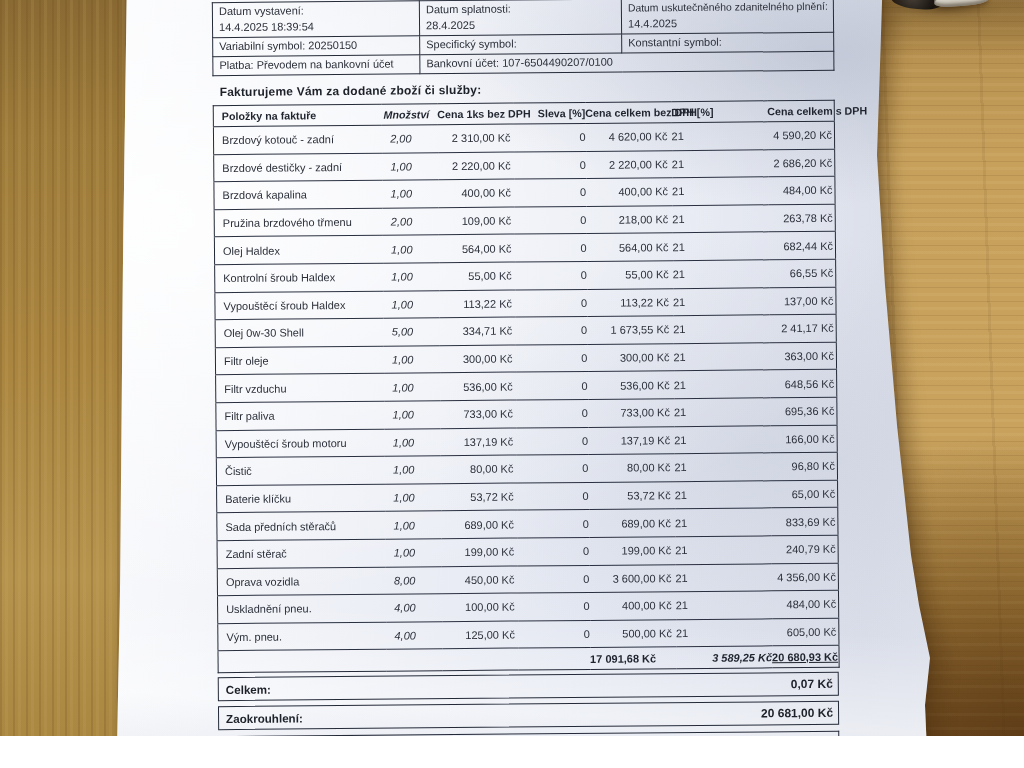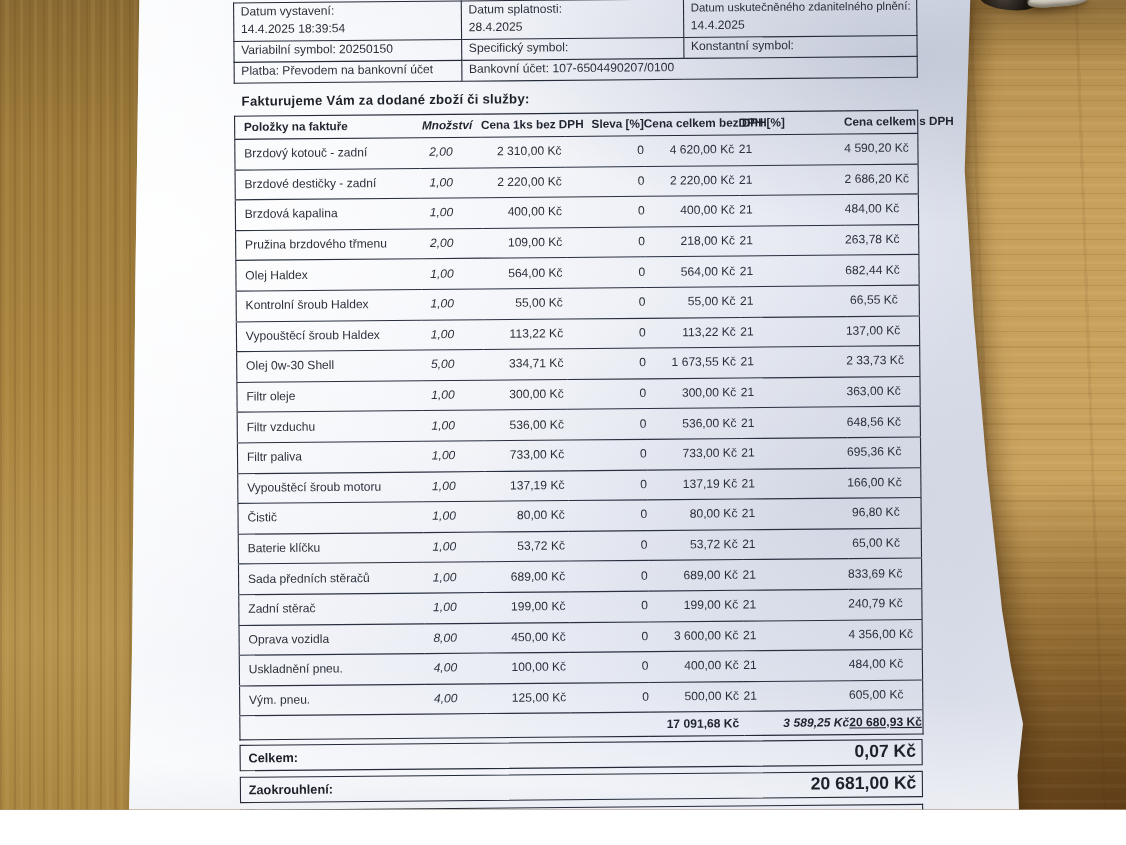--- a/index.html
+++ b/index.html
@@ -71,31 +71,31 @@
   .items-table th { font-weight:bold; color:#1f242e; height:21px; border-bottom:1.5px solid #242a38;
     font-size:10.7px; white-space:nowrap; overflow:visible; }
   .items-table td { height:27.6px; border-top:1.3px solid #2a3040; white-space:nowrap; vertical-align:middle; }
   .items-table tr.item-row td { font-size:11px; color:#2c303a; }
   .c-name   { text-align:left;  padding-left:8px; }
   .c-qty    { text-align:right; padding-right:26px;font-style:italic; }
   .c-price  { text-align:right; padding-right:3px; }
   .c-sleva  { text-align:right; }
   .c-totex  { text-align:right; padding-right:4px; }
   .c-dph    { text-align:left; }
-  .c-totinc { text-align:right; padding-right:19px; }
+  .c-totinc { text-align:right; padding-right:2px; }
   th.c-qty  { padding-right:8px; }
   .totals-row td { height:22px; font-weight:bold; color:#1f242e; border-top:1.3px solid #2a3040; }
-  .totals-row .t-base { text-align:right; padding-right:4px; }
+  .totals-row .t-base { padding-right:4px; }
   .totals-row .t-vat  { text-align:right; padding-right:0;font-style:italic; }
   .totals-row .t-gross{ text-align:right; padding-right:2px;text-decoration:underline; }
 
   .summary-row { width:621px; border:1.5px solid #242a38; display:flex; justify-content:space-between; align-items:center;
     padding:0 5px 0 7px; font-weight:bold; color:#1d2129; }
   .summary-row .s-label { font-size:11.6px; }
-  .summary-row .s-value { font-size:16px; }
+  .summary-row .s-value { font-size:12px; }
   .sum-1 { height:24px; margin-top:4px; }
   .sum-2 { height:24px; margin-top:5px; }
   .sum-3 { height:31px; margin-top:6px; border-bottom:1.4px solid #2a3040; align-items:flex-start; padding-top:8px; }
 
   .line-ext1 { position:absolute; left:830px; top:754px; width:93px; height:1.6px; background:#2a3040; opacity:0.85; transform:rotate(-0.5deg); }
   .line-ext2 { position:absolute; left:655px; top:765px; width:272px; height:1.4px; background:#2a3040; opacity:0.65; transform:rotate(-0.6deg); }
 </style>
 </head>
 <body>
 
@@ -235,21 +235,21 @@
           <td class="c-dph">21</td>
           <td class="c-totinc">137,00 Kč</td>
         </tr>
           <tr class="item-row">
           <td class="c-name">Olej 0w-30 Shell</td>
           <td class="c-qty">5,00</td>
           <td class="c-price">334,71 Kč</td>
           <td class="c-sleva">0</td>
           <td class="c-totex">1 673,55 Kč</td>
           <td class="c-dph">21</td>
-          <td class="c-totinc">2 33,73 Kč</td>
+          <td class="c-totinc">2 41,17 Kč</td>
         </tr>
           <tr class="item-row">
           <td class="c-name">Filtr oleje</td>
           <td class="c-qty">1,00</td>
           <td class="c-price">300,00 Kč</td>
           <td class="c-sleva">0</td>
           <td class="c-totex">300,00 Kč</td>
           <td class="c-dph">21</td>
           <td class="c-totinc">363,00 Kč</td>
         </tr>

